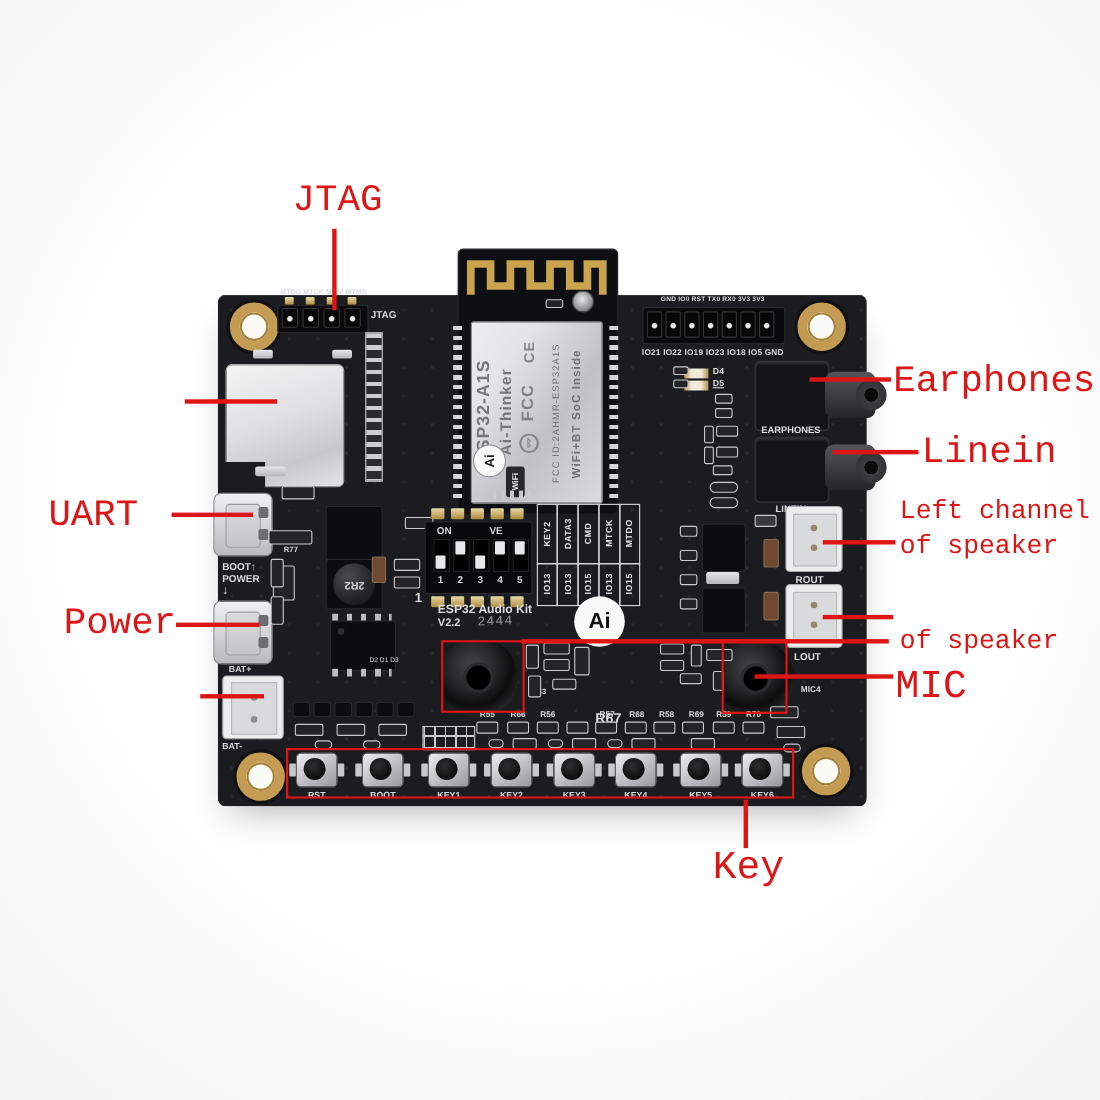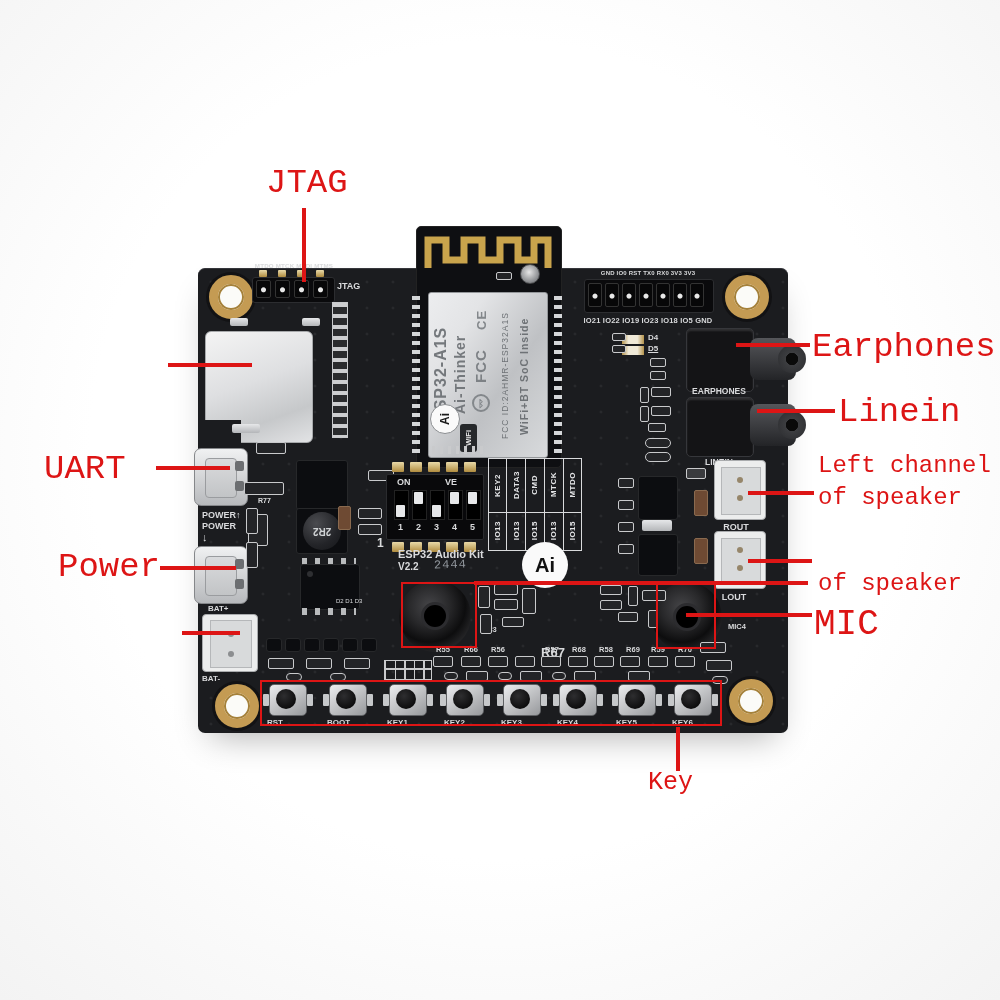--- a/index.html
+++ b/index.html
@@ -41,21 +41,21 @@
   .usb{position:absolute;width:52px;height:56px;background:linear-gradient(180deg,#f0f1f2,#b7b9bc);border:1px solid #85878a;border-radius:7px;}
   .usb-in{position:absolute;left:10px;top:9px;width:30px;height:38px;background:linear-gradient(180deg,#dadbdd,#c2c4c6);border:1px solid #9a9c9f;border-radius:4px;}
   .usb-nub{position:absolute;width:9px;height:10px;background:#6c6e71;border-radius:2px;}
   .chip{position:absolute;background:#0c0d10;border:1px solid #27282a;border-radius:3px;}
   .mic{position:absolute;border-radius:50%;background:radial-gradient(circle at 42% 36%, #454548 0%, #29292b 32%, #0d0d0e 58%, #232325 74%, #050506 100%);}
   .mic-hole{position:absolute;border-radius:50%;background:#000;border:3px solid #2c2c2f;box-sizing:border-box;}
   .btn{position:absolute;width:42px;height:48px;}
   .btn-body{position:absolute;left:2px;top:0;width:38px;height:32px;background:linear-gradient(145deg,#eceDef,#97999c);border:1px solid #5f6164;border-radius:5px;box-sizing:border-box;}
   .btn-cap{position:absolute;left:9px;top:5px;width:20px;height:20px;border-radius:50%;background:radial-gradient(circle at 40% 35%, #2e2e30, #000);}
   .btn-tab{position:absolute;width:6px;height:12px;top:10px;background:#c6c8ca;border-radius:1px;}
-  .btn-label{position:absolute;top:34px;left:0;width:42px;text-align:left;font-size:8px;color:#d9dadc;font-weight:bold;}
+  .btn-label{position:absolute;top:34px;left:0;width:42px;text-align:center;font-size:8px;color:#d9dadc;font-weight:bold;}
   
   #dip-body{position:absolute;left:386px;top:474px;width:96px;height:64px;background:#09090b;border:1px solid #2a2b2e;border-radius:2px;}
   .dip-slot{position:absolute;width:13px;height:28px;background:#000;border:1px solid #222;}
   .dip-nub{position:absolute;left:1px;width:9px;height:12px;background:#e7e8ea;border-radius:1px;}
   
   #io-table{position:absolute;left:488px;top:458px;width:94px;height:92px;display:grid;grid-template-columns:repeat(5,1fr);grid-template-rows:54px 38px;}
   #io-table div{border:1px solid #d9dadc;display:flex;align-items:center;justify-content:center;margin:-0.5px;}
   #io-table span{writing-mode:vertical-rl;transform:rotate(180deg);font-size:8px;font-weight:bold;color:#e3e4e6;letter-spacing:.5px;}
   
   .rl{position:absolute;background:#dd1515;}
@@ -128,21 +128,21 @@
   <div class="abs" style="left:332px;top:302px;width:16px;height:136px;border:1px solid #c9cacc;background:repeating-linear-gradient(180deg,#cdced0 0 4px,#2a2b2d 4px 11px);box-sizing:border-box;"></div>
 
   <div class="usb" style="left:194px;top:448px;">
     <div class="usb-in"></div>
     <div class="usb-nub" style="left:40px;top:12px;"></div>
     <div class="usb-nub" style="left:40px;top:32px;"></div>
   </div>
   <div class="p" style="left:244px;top:482px;width:40px;height:13px;"></div>
   <div class="sk" style="left:258px;top:497px;font-size:7px;">R77</div>
   <div class="sk" style="left:202px;top:510px;font-size:9px;line-height:11px;">
-    <div>POWER↑</div>
+    <div>BOOT↑</div>
     <div>POWER</div>
     <div style="font-size:11px;">↓</div>
   </div>
   <div class="p" style="left:248px;top:514px;width:20px;height:32px;"></div>
   <div class="usb" style="left:194px;top:546px;">
     <div class="usb-in"></div>
     <div class="usb-nub" style="left:40px;top:12px;"></div>
     <div class="usb-nub" style="left:40px;top:32px;"></div>
   </div>
   <div class="sk" style="left:208px;top:604px;font-size:8px;">BAT+</div>
@@ -450,15 +450,15 @@
   <div class="rl" style="left:748px;top:559px;width:64px;height:4px;"></div>
 
   <div class="rbox" style="left:401px;top:582px;width:76px;height:66px;border-width:2.5px;"></div>
   <div class="rbox" style="left:656px;top:581px;width:60px;height:68px;border-width:2.5px;"></div>
   <div class="rl" style="left:474px;top:581px;width:334px;height:4px;"></div>
   <div class="rl" style="left:686px;top:613px;width:126px;height:4px;"></div>
   <div class="lbl" style="left:814px;top:604px;font-size:36px;">MIC</div>
 
   <div class="rbox" style="left:260px;top:680px;width:462px;height:46px;"></div>
   <div class="rl" style="left:676px;top:727px;width:4px;height:44px;"></div>
-  <div class="lbl" style="left:648px;top:768px;font-size:25px;">Key</div>
+  <div class="lbl" style="left:648px;top:768px;font-size:36px;">Key</div>
 
 </div>
 
 </body></html>

